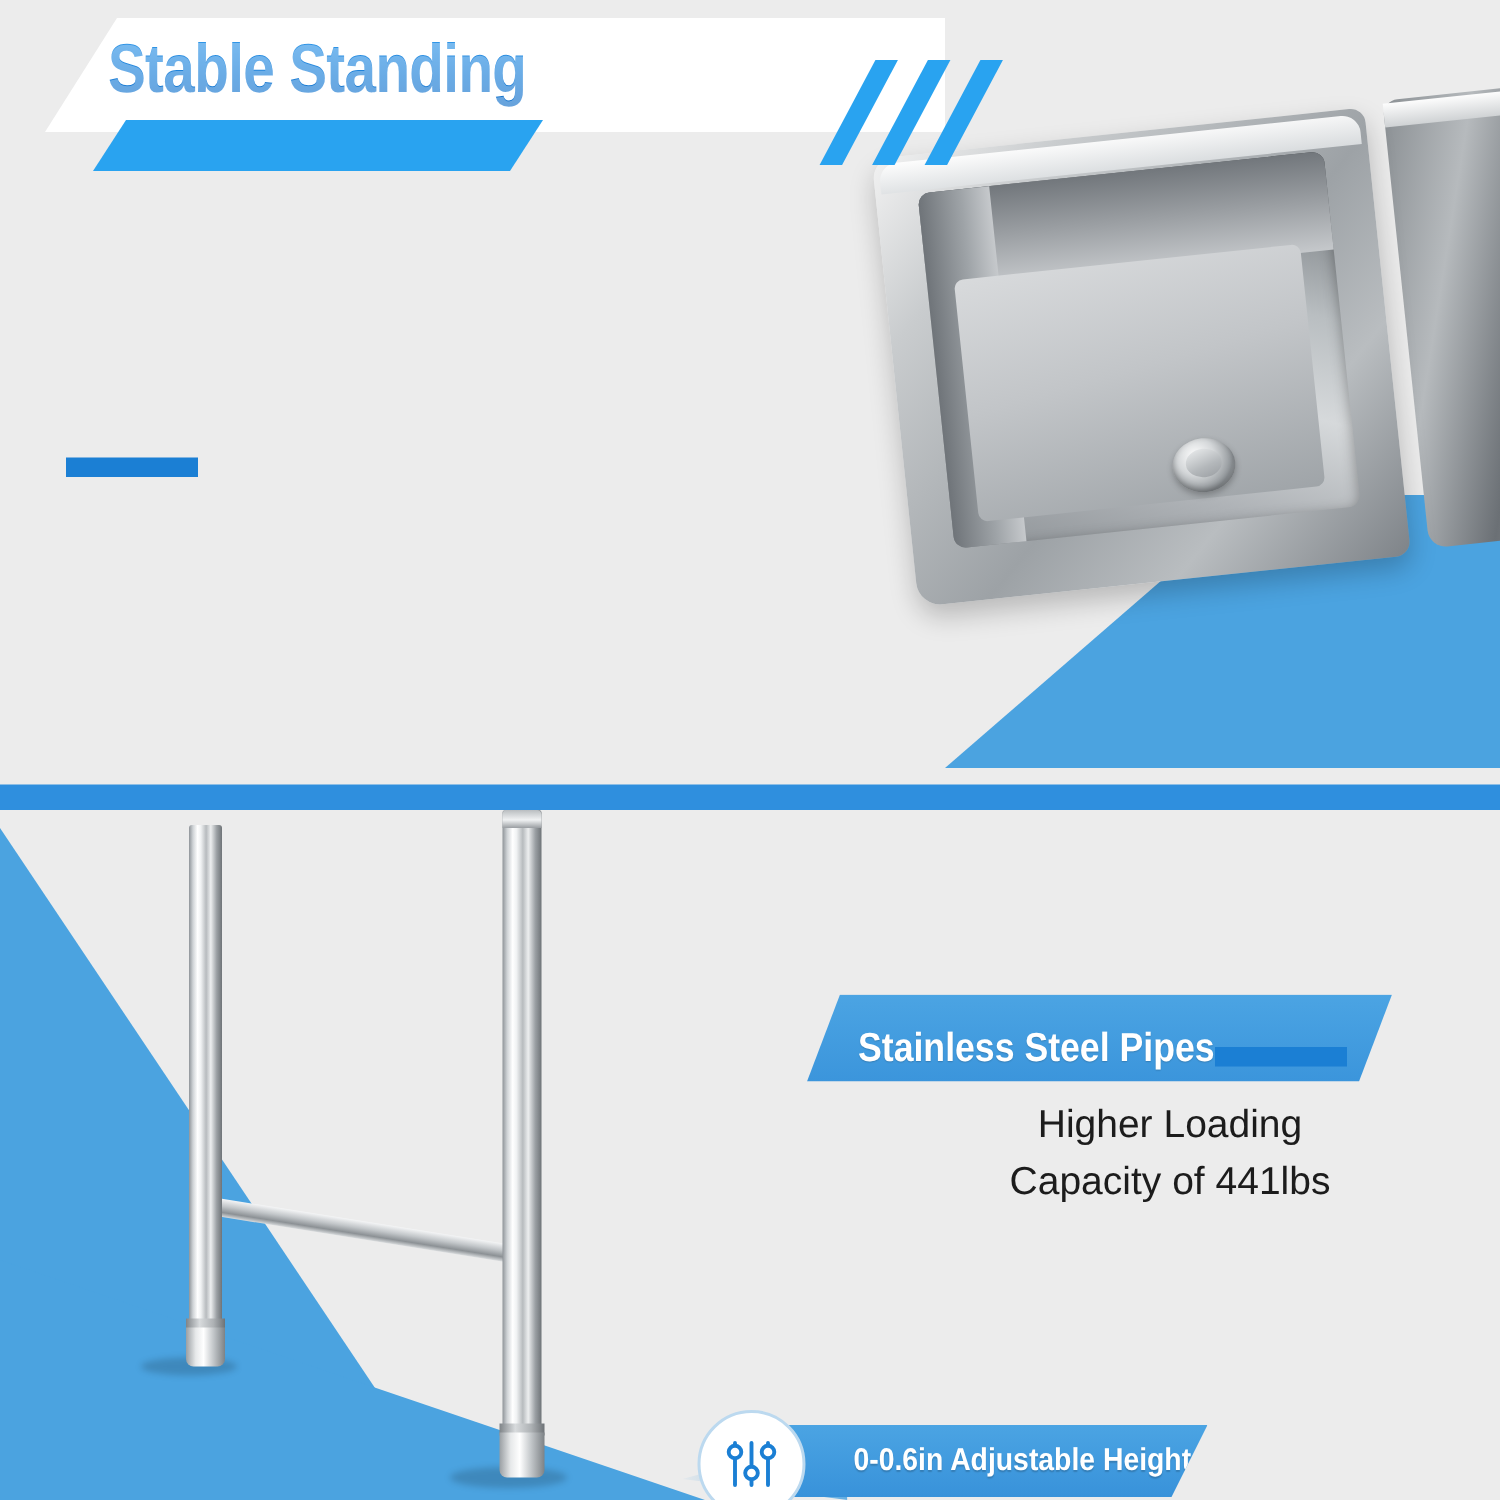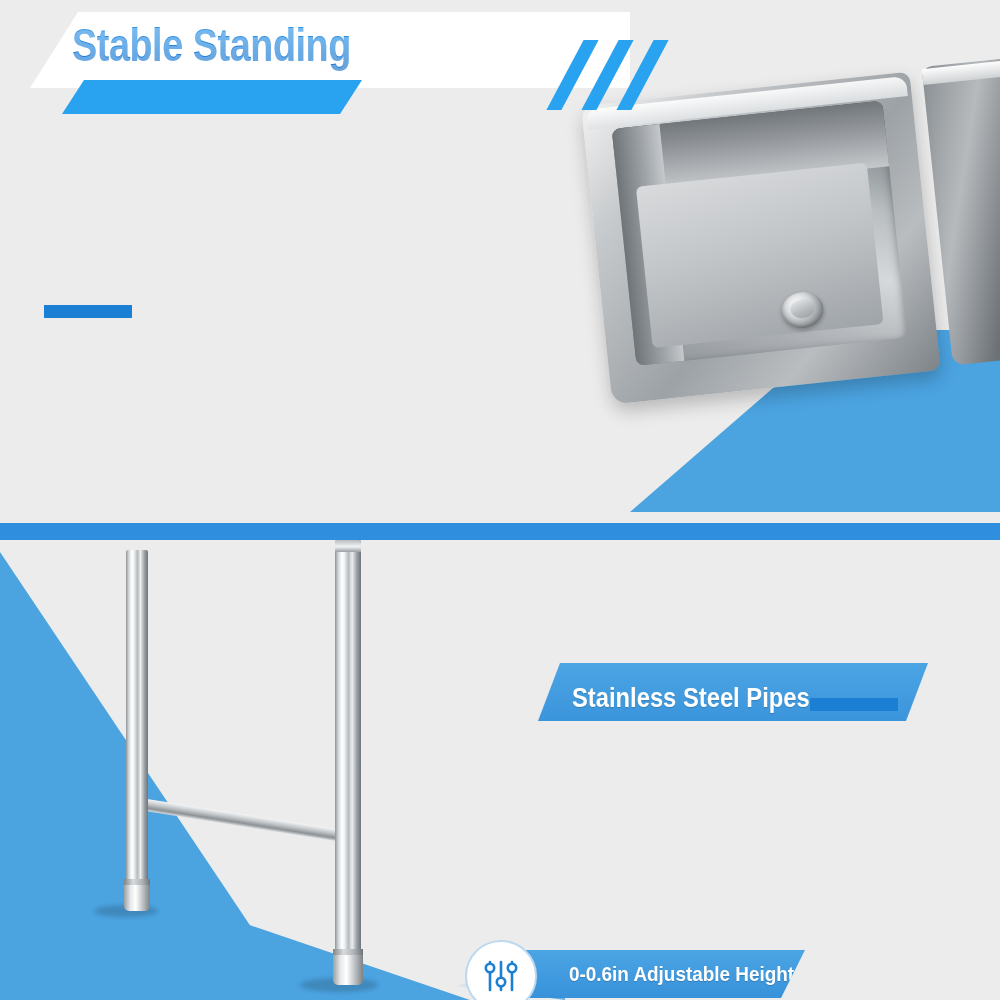--- a/index.html
+++ b/index.html
@@ -369,20 +369,22 @@
       <div class="abs leg-cap"></div>
       <div class="abs collar collar-front"></div>
       <div class="abs foot foot-front"></div>
     </div>
   </div>
 
   <div class="abs blue-banner banner-pipes">
     <span>Stainless Steel Pipes</span>
   </div>
   <div class="abs accent-bar accent-pipes"></div>
+  <div class="abs body-text text-pipes">Higher Loading
+Capacity of 441lbs</div>
 
   <div class="abs badge-wrap">
     <div class="abs badge-tail"></div>
     <div class="abs badge-ribbon">
       <span>0-0.6in Adjustable Height</span>
     </div>
     <div class="abs badge-circle">
       <svg width="42" height="42" viewBox="0 0 42 42">
         <g stroke="#1b7fd4" stroke-width="2.6" fill="none" stroke-linecap="round">
           <line x1="10" y1="7" x2="10" y2="35"></line>

